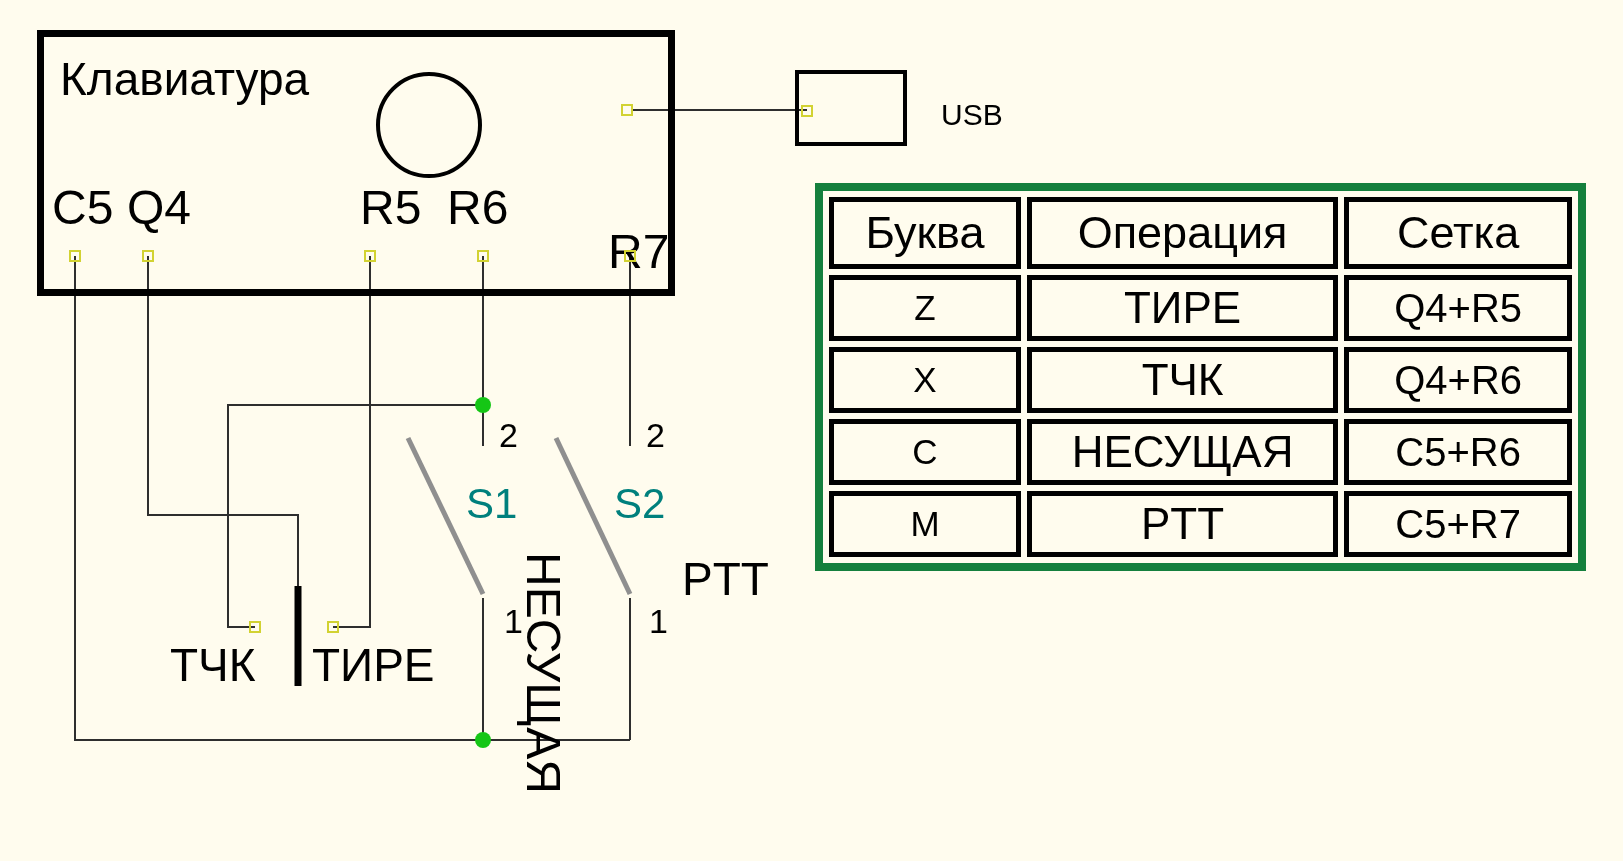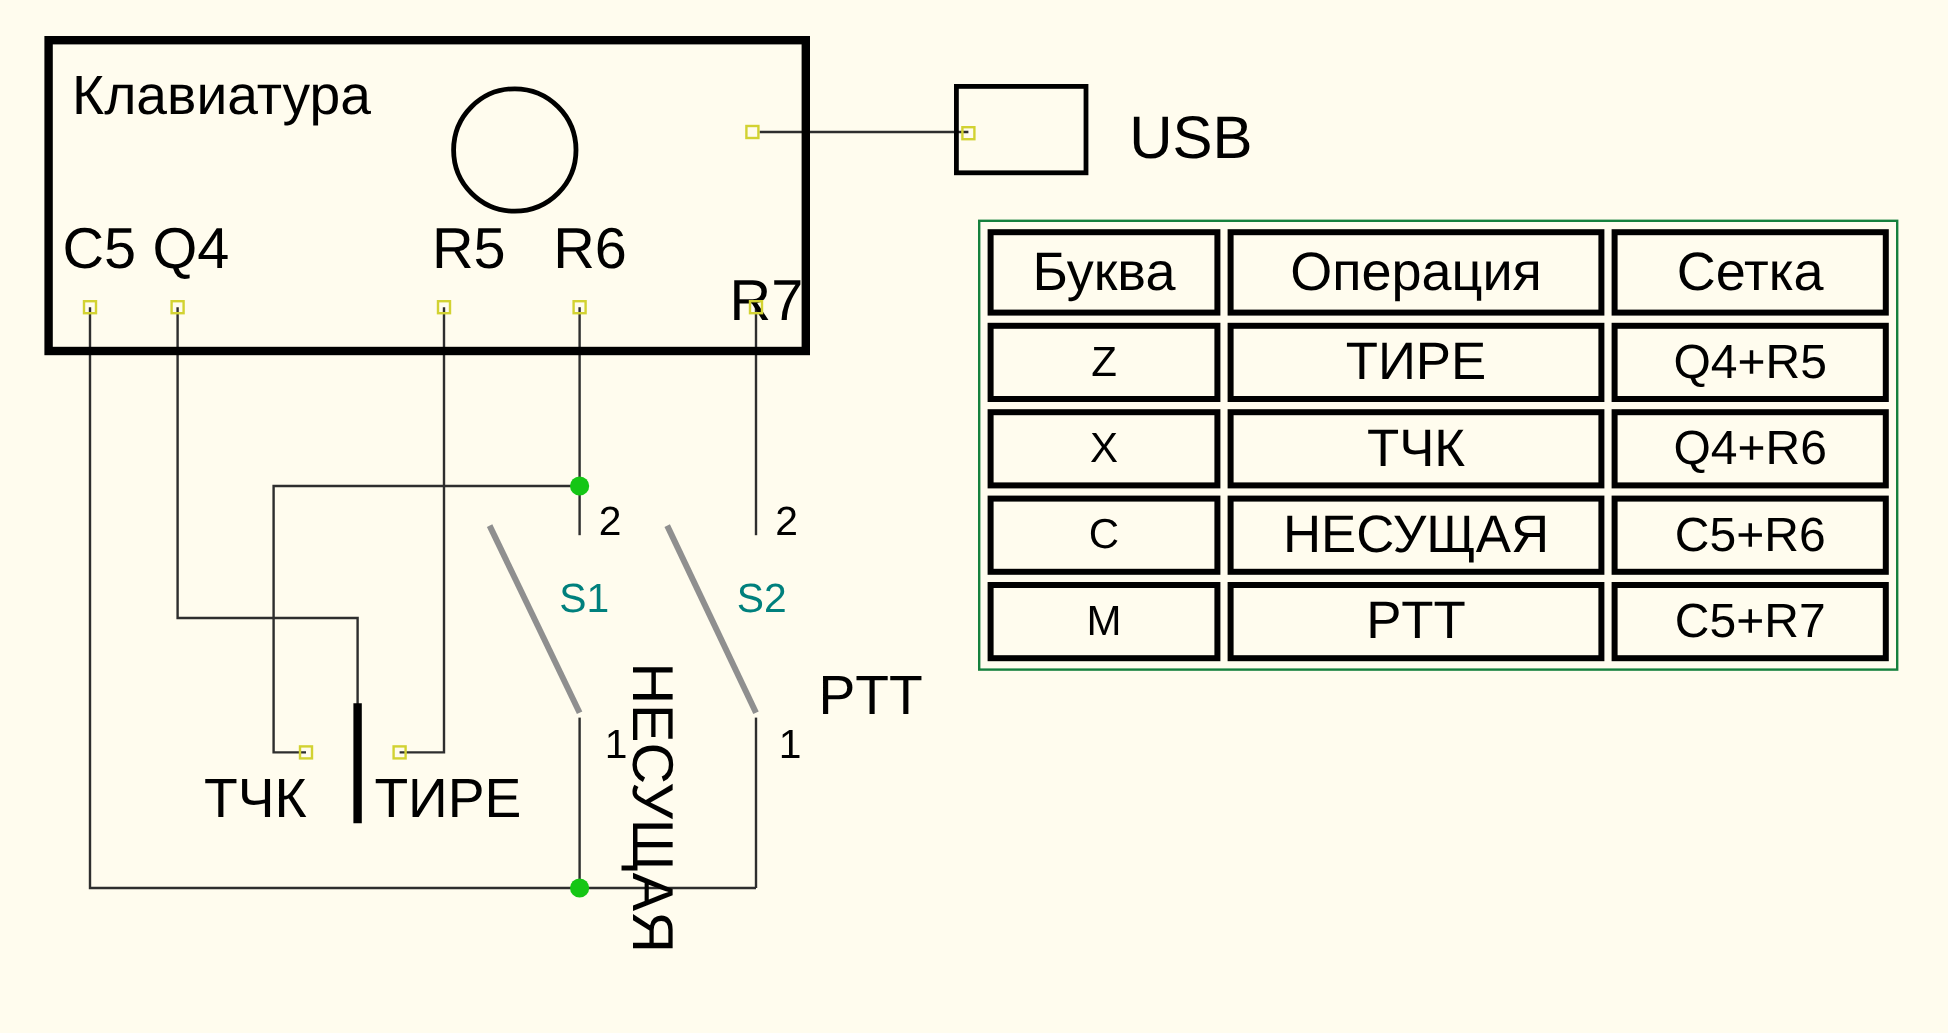--- a/index.html
+++ b/index.html
@@ -12,48 +12,48 @@
   .nowrap{white-space:nowrap;}
 
   
   .kbox{left:37px;top:30px;width:638px;height:266px;border:7px solid #000;box-sizing:border-box;background:transparent;}
   .ktitle{left:60px;top:52px;font-size:46px;}
   .kcircle{left:376px;top:72px;width:106px;height:106px;border:4px solid #000;border-radius:50%;box-sizing:border-box;}
   .pinlabel{font-size:48px;}
   .pl-c5{left:52px;top:180px;}
   .pl-q4{left:127px;top:180px;}
   .pl-r5{left:360px;top:180px;}
-  .pl-r6{left:461px;top:180px;}
+  .pl-r6{left:447px;top:180px;}
   .pl-r7{left:608px;top:180px;margin-top:44px;}
 
   
   .pin{width:12px;height:12px;border:2px solid #d2d232;box-sizing:border-box;background:transparent;}
 
   
   .usbbox{left:795px;top:70px;width:112px;height:76px;border:4px solid #000;box-sizing:border-box;}
-  .usblabel{left:941px;top:86px;font-size:50px;}
+  .usblabel{left:941px;top:98px;font-size:30px;}
 
   
-  .swlabel{font-size:34px;color:#00807d;}
+  .swlabel{font-size:42px;color:#00807d;}
   .s1{left:466px;top:480px;}
   .s2{left:614px;top:480px;}
   .tnum{font-size:34px;}
   .t2a{left:499px;top:416px;}
   .t2b{left:646px;top:416px;}
   .t1a{left:504px;top:602px;}
   .t1b{left:649px;top:602px;}
   .biglabel{font-size:46px;}
   .tchk{left:170px;top:638px;}
   .tire{left:312px;top:638px;}
   .ptt{left:682px;top:552px;}
   .carrier{left:543px;top:673px;font-size:48px;white-space:nowrap;
            transform:translate(-50%,-50%) rotate(90deg);}
 
   
-  .nettable{position:absolute;left:815px;top:183px;border:2px solid #15803d;
+  .nettable{position:absolute;left:815px;top:183px;border:8px solid #15803d;
             border-collapse:separate;border-spacing:6px;background:transparent;}
   .nettable th,.nettable td{border:5px solid #000;text-align:center;vertical-align:middle;padding:0 8px;}
   .nettable th{width:168px;height:62px;font-size:45px;font-weight:normal;}
   .nettable th.col-op{width:288px;}
   .nettable th.col-net{width:205px;}
   .nettable td{height:56px;}
   .cell-letter{font-size:35px;}
   .cell-op{font-size:44px;}
   .cell-net{font-size:40px;}
 </style>

